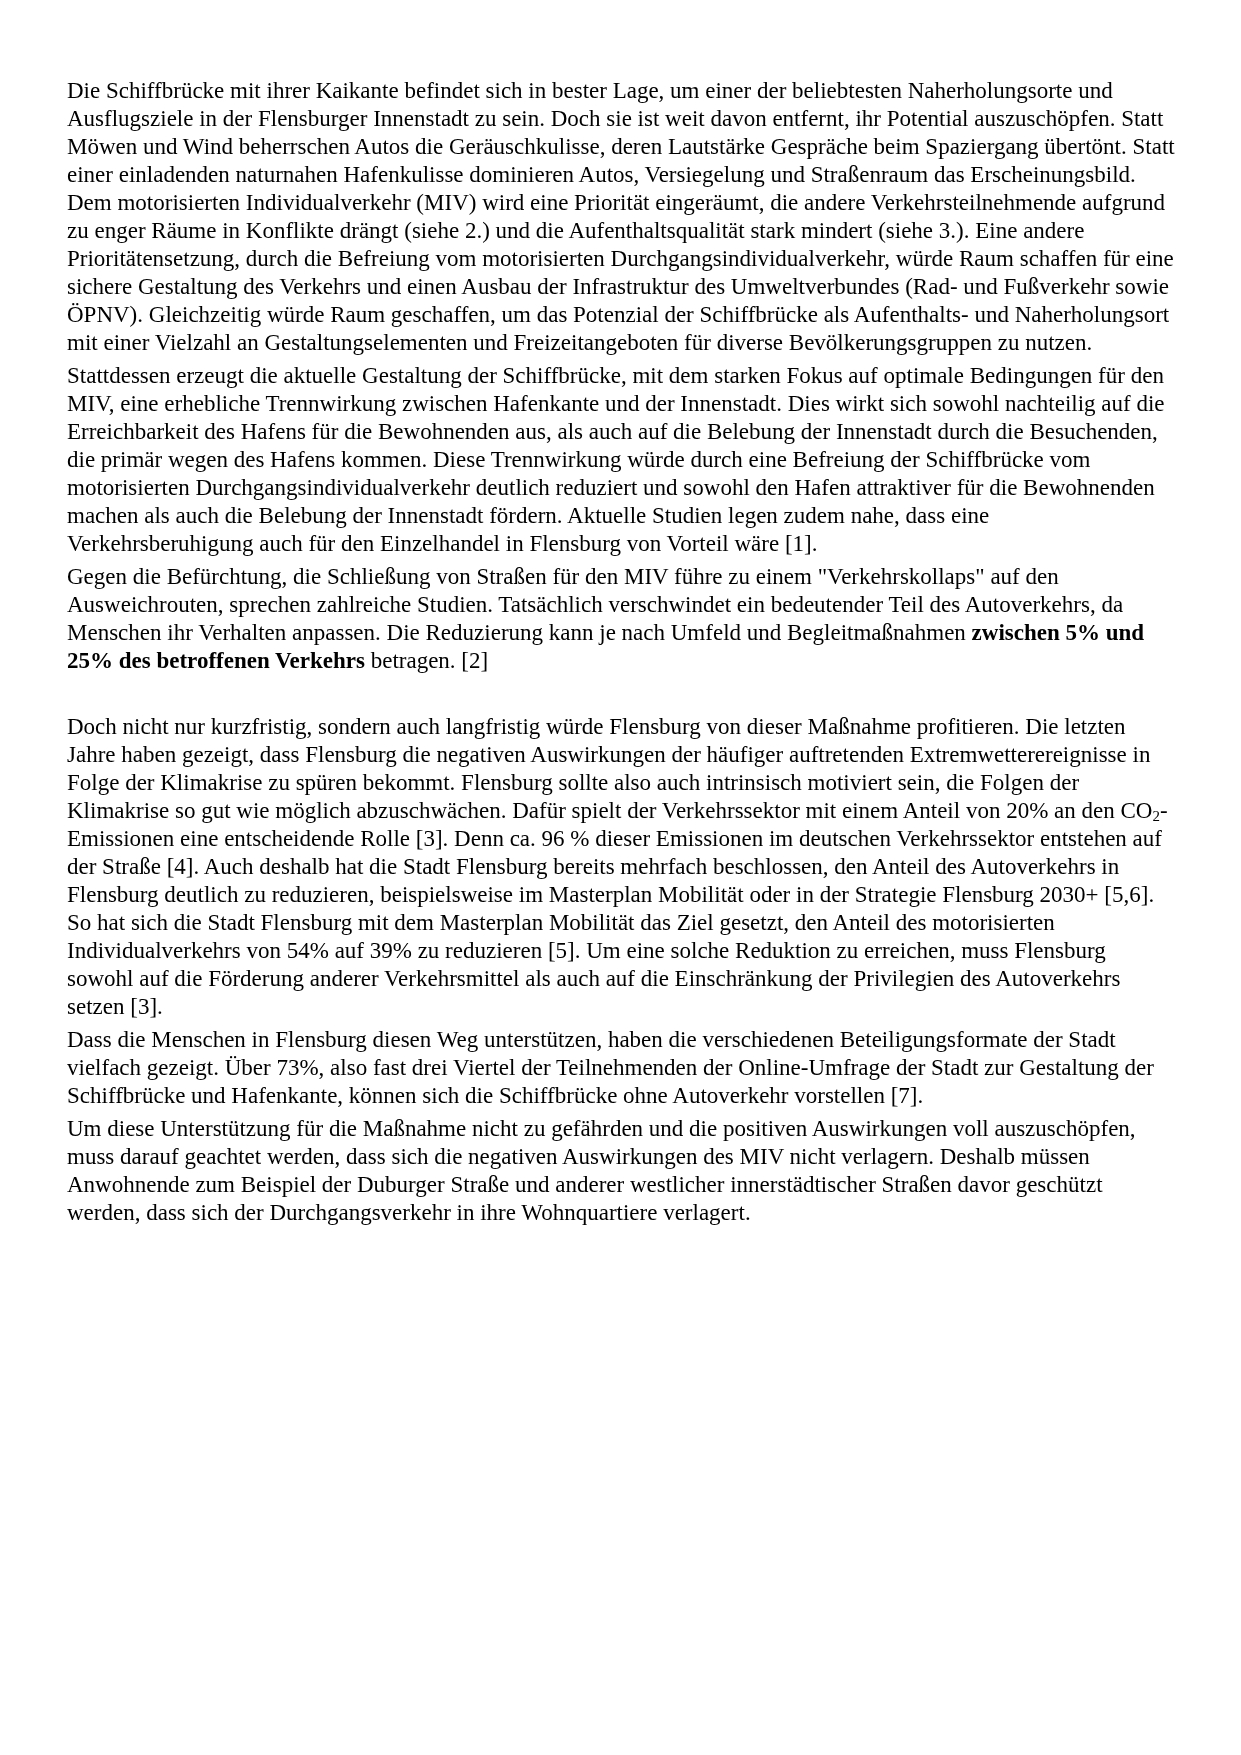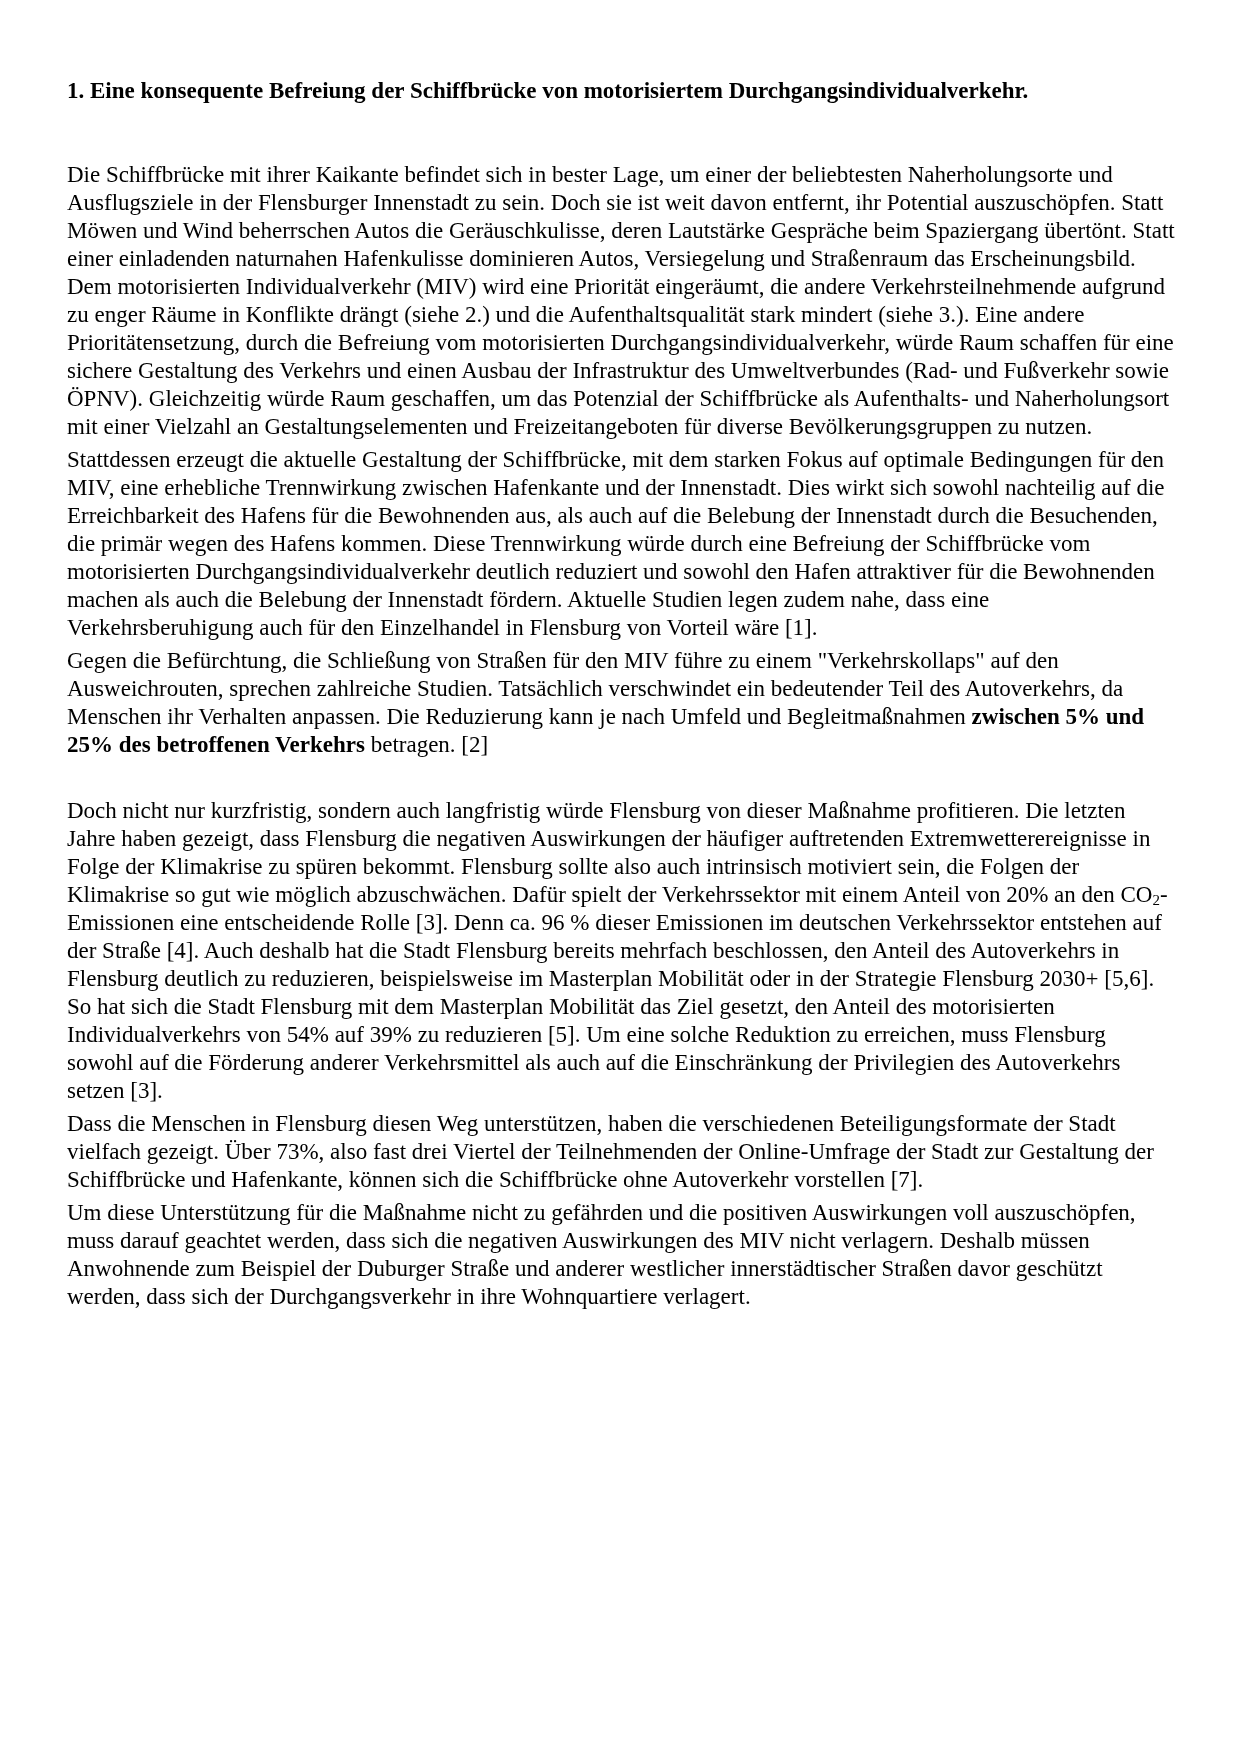--- a/index.html
+++ b/index.html
@@ -45,21 +45,20 @@
     font-size: 65%;
     line-height: 0;
     vertical-align: -0.22em;
   }
 </style>
 </head>
 <body>
 
 <div class="page">
   <div class="content">
-    <h1 class="heading">1. Eine konsequente Befreiung der Schiffbrücke von motorisiertem Durchgangsindividualverkehr.</h1>
     <div class="body-text">
         <p><span>Die Schiffbrücke mit ihrer Kaikante befindet sich in bester Lage, um einer der beliebtesten Naherholungsorte und Ausflugsziele in der Flensburger Innenstadt zu sein. Doch sie ist weit davon entfernt, ihr Potential auszuschöpfen. Statt Möwen und Wind beherrschen Autos die Geräuschkulisse, deren Lautstärke Gespräche beim Spaziergang übertönt. Statt einer einladenden naturnahen Hafenkulisse dominieren Autos, Versiegelung und Straßenraum das Erscheinungsbild. Dem motorisierten Individualverkehr (MIV) wird eine Priorität eingeräumt, die andere Verkehrsteilnehmende aufgrund zu enger Räume in Konflikte drängt (siehe 2.) und die Aufenthaltsqualität stark mindert (siehe 3.). Eine andere Prioritätensetzung, durch die Befreiung vom motorisierten Durchgangsindividualverkehr, würde Raum schaffen für eine sichere Gestaltung des Verkehrs und einen Ausbau der Infrastruktur des Umweltverbundes (Rad- und Fußverkehr sowie ÖPNV). Gleichzeitig würde Raum geschaffen, um das Potenzial der Schiffbrücke als Aufenthalts- und Naherholungsort mit einer Vielzahl an Gestaltungselementen und Freizeitangeboten für diverse Bevölkerungsgruppen zu nutzen.</span></p>
         <p><span>Stattdessen erzeugt die aktuelle Gestaltung der Schiffbrücke, mit dem starken Fokus auf optimale Bedingungen für den MIV, eine erhebliche Trennwirkung zwischen Hafenkante und der Innenstadt. Dies wirkt sich sowohl nachteilig auf die Erreichbarkeit des Hafens für die Bewohnenden aus, als auch auf die Belebung der Innenstadt durch die Besuchenden, die primär wegen des Hafens kommen. Diese Trennwirkung würde durch eine Befreiung der Schiffbrücke vom motorisierten Durchgangsindividualverkehr deutlich reduziert und sowohl den Hafen attraktiver für die Bewohnenden machen als auch die Belebung der Innenstadt fördern. Aktuelle Studien legen zudem nahe, dass eine Verkehrsberuhigung auch für den Einzelhandel in Flensburg von Vorteil wäre [1].</span></p>
         <p><span>Gegen die Befürchtung, die Schließung von Straßen für den MIV führe zu einem "Verkehrskollaps" auf den Ausweichrouten, sprechen zahlreiche Studien. Tatsächlich verschwindet ein bedeutender Teil des Autoverkehrs, da Menschen ihr Verhalten anpassen. Die Reduzierung kann je nach Umfeld und Begleitmaßnahmen </span><b>zwischen 5% und 25% des betroffenen Verkehrs</b><span> betragen. [2]</span></p>
         <p class="spacer">&nbsp;</p>
         <p><span>Doch nicht nur kurzfristig, sondern auch langfristig würde Flensburg von dieser Maßnahme profitieren. Die letzten Jahre haben gezeigt, dass Flensburg die negativen Auswirkungen der häufiger auftretenden Extremwetterereignisse in Folge der Klimakrise zu spüren bekommt. Flensburg sollte also auch intrinsisch motiviert sein, die Folgen der Klimakrise so gut wie möglich abzuschwächen. Dafür spielt der Verkehrssektor mit einem Anteil von 20% an den CO</span><sub>2</sub><span>-Emissionen eine entscheidende Rolle [3]. Denn ca. 96 % dieser Emissionen im deutschen Verkehrssektor entstehen auf der Straße [4]. Auch deshalb hat die Stadt Flensburg bereits mehrfach beschlossen, den Anteil des Autoverkehrs in Flensburg deutlich zu reduzieren, beispielsweise im Masterplan Mobilität oder in der Strategie Flensburg 2030+ [5,6]. So hat sich die Stadt Flensburg mit dem Masterplan Mobilität das Ziel gesetzt, den Anteil des motorisierten Individualverkehrs von 54% auf 39% zu reduzieren [5]. Um eine solche Reduktion zu erreichen, muss Flensburg sowohl auf die Förderung anderer Verkehrsmittel als auch auf die Einschränkung der Privilegien des Autoverkehrs setzen [3].</span></p>
         <p><span>Dass die Menschen in Flensburg diesen Weg unterstützen, haben die verschiedenen Beteiligungsformate der Stadt vielfach gezeigt. Über 73%, also fast drei Viertel der Teilnehmenden der Online-Umfrage der Stadt zur Gestaltung der Schiffbrücke und Hafenkante, können sich die Schiffbrücke ohne Autoverkehr vorstellen [7].</span></p>
         <p><span>Um diese Unterstützung für die Maßnahme nicht zu gefährden und die positiven Auswirkungen voll auszuschöpfen, muss darauf geachtet werden, dass sich die negativen Auswirkungen des MIV nicht verlagern. Deshalb müssen Anwohnende zum Beispiel der Duburger Straße und anderer westlicher innerstädtischer Straßen davor geschützt werden, dass sich der Durchgangsverkehr in ihre Wohnquartiere verlagert.</span></p>
       </div>
   </div>

